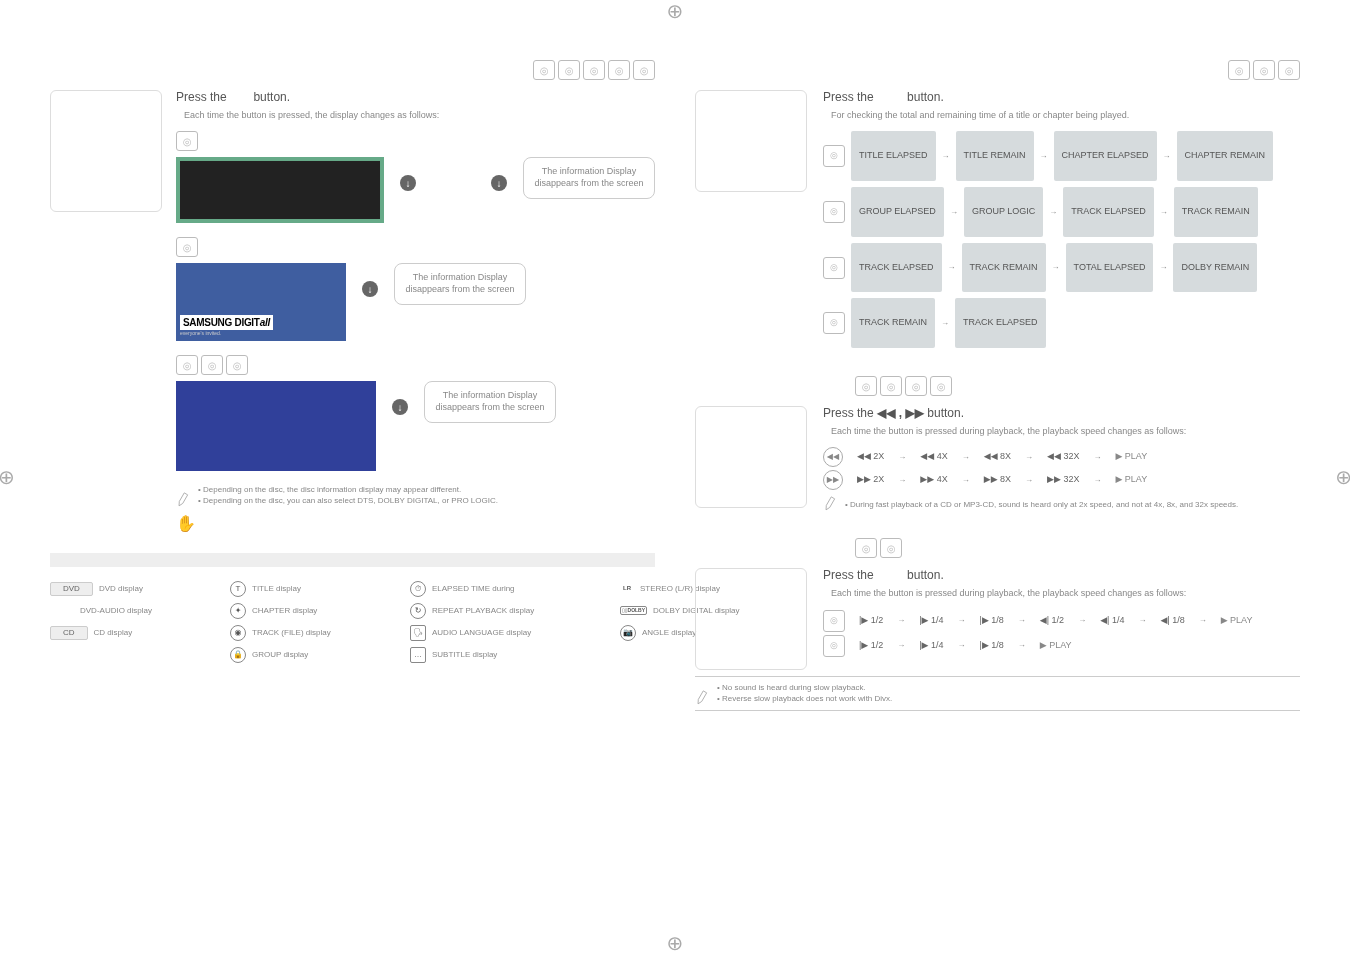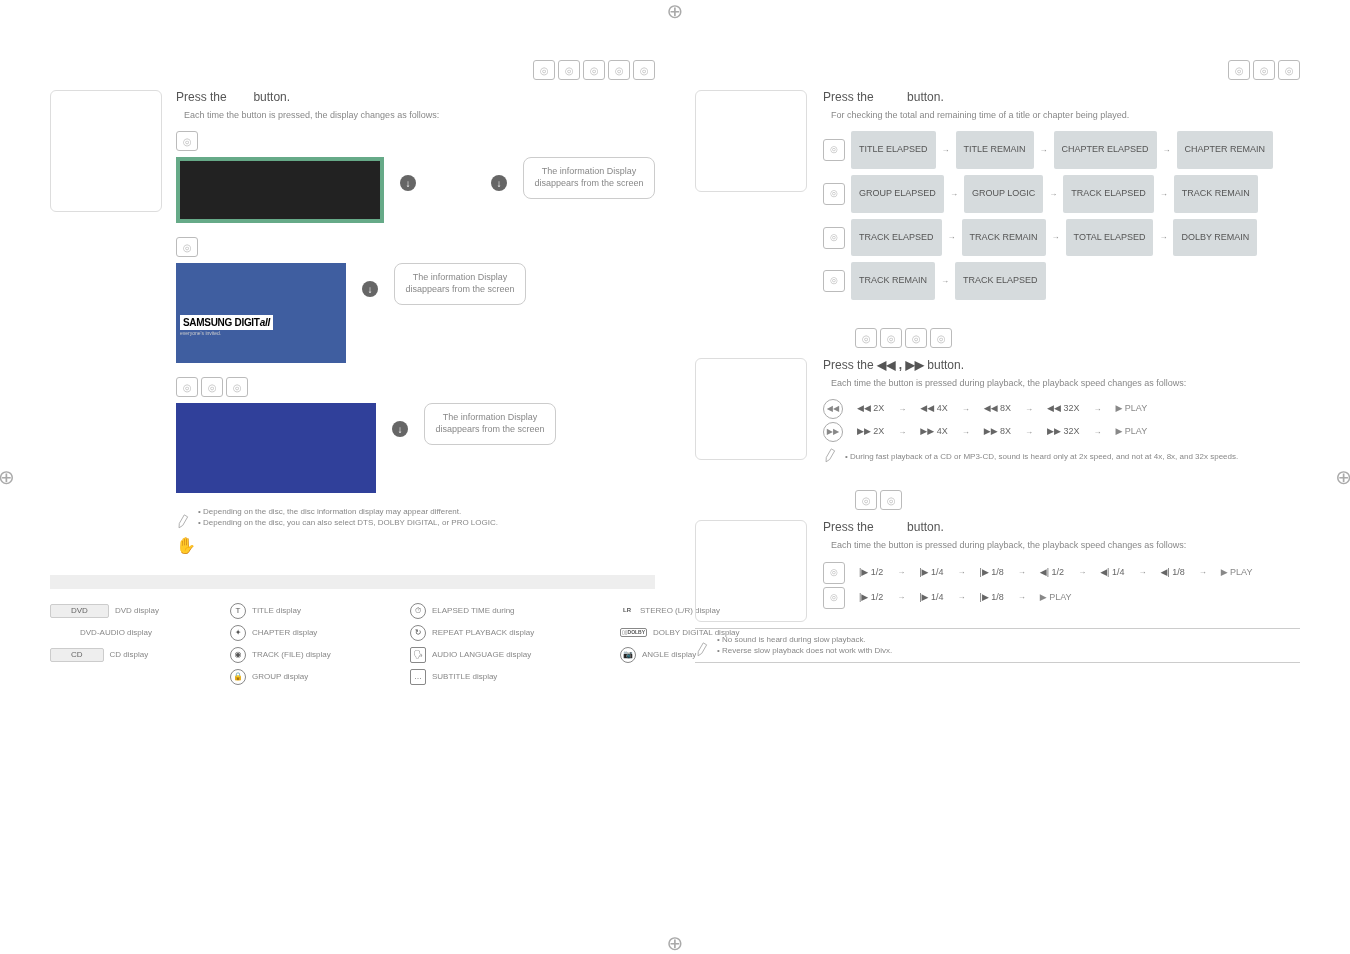--- a/index.html
+++ b/index.html
@@ -12,37 +12,37 @@
   .cols{display:flex;gap:40px;height:100%}
   .col{flex:1;min-width:0}
   .disc-bar{display:flex;gap:3px;justify-content:flex-end;margin-bottom:10px}
   .disc-chip{width:20px;height:18px;border:1px solid #bbb;border-radius:3px;display:flex;align-items:center;justify-content:center;color:#bbb;font-size:10px}
   .press-line{font-size:12px;color:#555;margin-bottom:4px}
   .sub-line{font-size:9px;color:#888;margin-left:8px;margin-bottom:10px}
   .row{display:flex;gap:16px;align-items:flex-start;margin-bottom:14px}
   .remote-diag{width:110px;height:120px;border:1px solid #ddd;border-radius:6px;flex:none}
   .remote-diag.small{height:100px}
   .screenshot-box{width:200px;height:58px;background:#222;border:4px solid #6a8;position:relative;color:#fff;font-size:6px}
-  .divx-screenshot{width:170px;height:100px;background:#3f5ea0;position:relative;color:#fff;font-size:7px;padding:4px;box-sizing:border-box}
+  .divx-screenshot{width:170px;height:78px;background:#3f5ea0;position:relative;color:#fff;font-size:7px;padding:4px;box-sizing:border-box}
   .divx-logo{font-weight:bold;font-size:10px;color:#000;background:#fff;padding:1px 3px;display:inline-block;letter-spacing:-0.3px}
   .mp3-screenshot{width:200px;height:90px;background:#30409a;color:#fff;font-size:6px;padding:4px;box-sizing:border-box}
   .info-bubble{border:1px solid #ccc;border-radius:8px;padding:8px 10px;font-size:9px;color:#888;text-align:center;width:110px;flex:none}
   .arrow-circle{width:16px;height:16px;border-radius:50%;background:#666;color:#fff;font-size:10px;display:flex;align-items:center;justify-content:center;flex:none;margin-top:18px}
   .note-box{display:flex;gap:8px;align-items:flex-end;font-size:8px;color:#888;margin:6px 0}
   .note-icon{width:14px;height:14px;flex:none;transform:rotate(-15deg)}
   .hand-icon{font-size:16px;color:#888;margin:8px 0 4px}
   .legend{display:grid;grid-template-columns:170px 170px 200px 170px;gap:6px 10px;font-size:8px;color:#888;margin-top:14px;align-items:center}
   .legend .item{display:flex;align-items:center;gap:6px}
-  .tag{display:inline-block;background:#eee;color:#666;font-size:8px;padding:1px 20px;border-radius:2px;border:1px solid #ccc}
+  .tag{display:inline-block;background:#eee;color:#666;font-size:8px;padding:1px 12px;border-radius:2px;border:1px solid #ccc}
   .icn{width:14px;height:14px;display:inline-flex;align-items:center;justify-content:center;color:#555;border:1px solid #888;border-radius:50%;font-size:8px}
   .icn.sq{border-radius:2px}
   
   .pill-row{display:flex;flex-wrap:wrap;gap:6px;align-items:center;margin:6px 0}
   .disc-lead{width:20px;height:20px;border:1px solid #bbb;border-radius:3px;display:flex;align-items:center;justify-content:center;color:#bbb;flex:none}
-  .pill{background:#d6dbdd;color:#555;font-size:9px;padding:13px 8px;border-radius:2px;white-space:nowrap}
+  .pill{background:#d6dbdd;color:#555;font-size:9px;padding:19px 8px;border-radius:2px;white-space:nowrap}
   .arrows-small{font-size:8px;color:#888}
   .speed-row{display:flex;gap:14px;align-items:center;margin:3px 0 3px 0;font-size:9px}
   .speed-btn{width:18px;height:18px;border:1px solid #aaa;border-radius:50%;display:flex;align-items:center;justify-content:center;font-size:8px;color:#888;flex:none}
   .play-arrow{color:#888}
   .hr{border:none;border-top:1px solid #ccc;margin:6px 0}
   .section-gap{height:22px}
   .left-upper{display:flex;gap:14px}
 </style>
 </head>
 <body>

